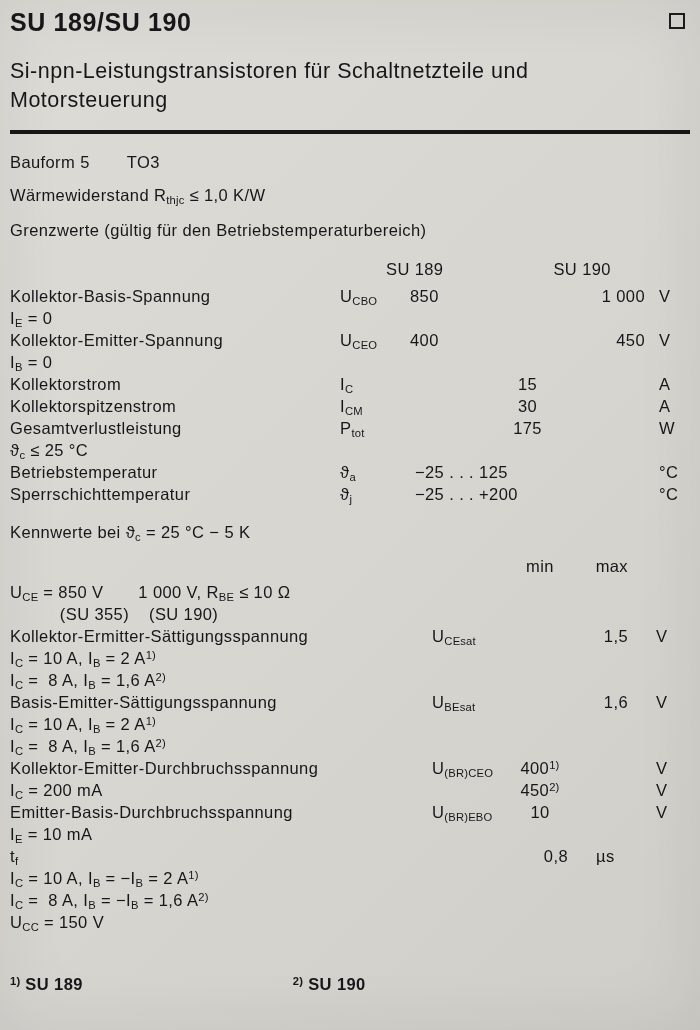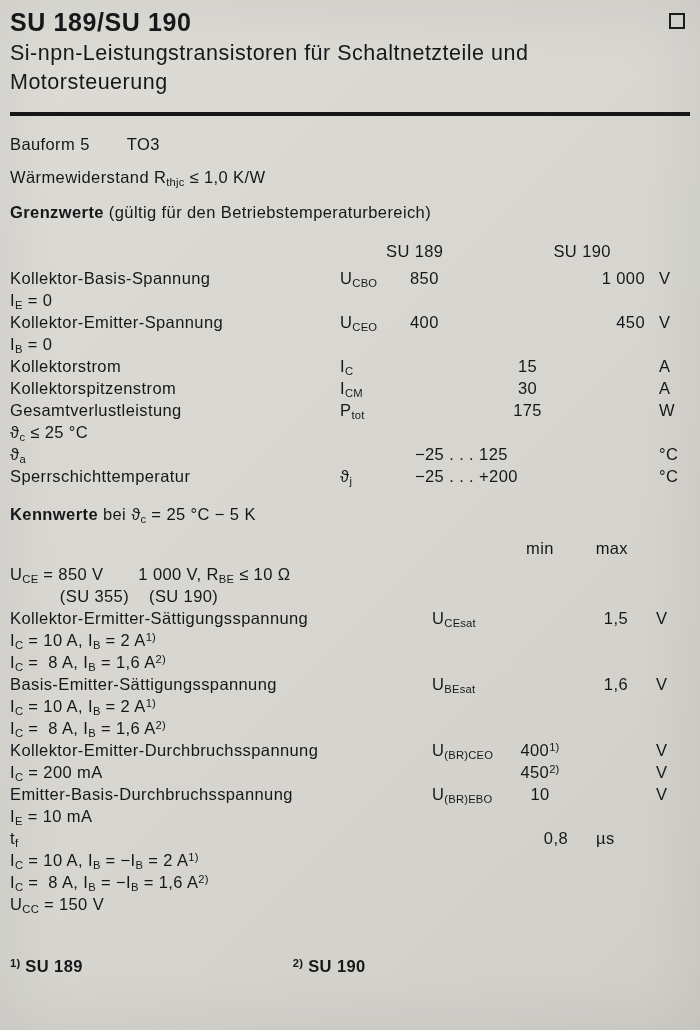--- a/index.html
+++ b/index.html
@@ -15,28 +15,28 @@
   .page {
     width:700px; height:1030px;
     padding:8px 10px 0;
     background:linear-gradient(135deg,#dcdbd6 0%,#d6d5d0 55%,#cfcec8 100%);
     box-shadow:inset 0 0 70px rgba(0,0,0,.07);
     position:relative;
   }
   .titlebar { display:flex; justify-content:space-between; align-items:flex-start; }
   .title { font-size:25px; font-weight:700; letter-spacing:.6px; }
   .corner-box { width:16px; height:16px; border:2px solid #1c1c1c; margin-top:5px; margin-right:5px; background:transparent; }
-  .subtitle { font-size:21.5px; font-weight:400; margin-top:2px; line-height:29px; letter-spacing:.5px; }
+  .subtitle { font-size:21.5px; font-weight:400; margin-top:20px; line-height:29px; letter-spacing:.5px; }
   .rule { height:4px; background:#161616; margin-top:15px; }
   .line { font-size:16.5px; line-height:22px; }
   .bauform { margin-top:17px; }
   .pkg { margin-left:32px; }
   .thermal { margin-top:11px; }
   .heading { margin-top:13px; }
-  .heading b { font-weight:700; }
+  .heading b { font-weight:400; }
   .kenn-heading { margin-top:16px; }
   .gw-head { display:flex; margin-top:17px; font-size:16.5px; line-height:22px; }
   .gw-head .h1 { margin-left:376px; }
   .gw-head .h2 { margin-left:110px; }
   .gw-table { margin-top:5px; }
   .gwrow { display:grid; grid-template-columns:330px 70px 62px 173px 45px; font-size:16.5px; line-height:22px; }
   .g-v2 { text-align:right; }
   .g-unit { padding-left:14px; }
   .g-vc { grid-column:3/5; text-align:center; }
   .g-vc.left { text-align:left; padding-left:5px; }
@@ -126,20 +126,21 @@
       <div class="g-label">Gesamtverlustleistung</div>
       <div class="g-sym"><span>P</span><sub>tot</sub></div>
       <div class="g-vc">175</div>
       <div class="g-unit">W</div>
     </div>
     <div class="gwrow">
       <div class="g-sub"><span>ϑ</span><sub>c</sub><span> ≤ 25 °C</span></div>
     </div>
 
     <div class="gwrow">
+      <div class="g-label">Betriebstemperatur</div>
       <div class="g-sym"><span>ϑ</span><sub>a</sub></div>
       <div class="g-vc left">−25 . . . 125</div>
       <div class="g-unit">°C</div>
     </div>
 
     <div class="gwrow">
       <div class="g-label">Sperrschichttemperatur</div>
       <div class="g-sym"><span>ϑ</span><sub>j</sub></div>
       <div class="g-vc left">−25 . . . +200</div>
       <div class="g-unit">°C</div>

